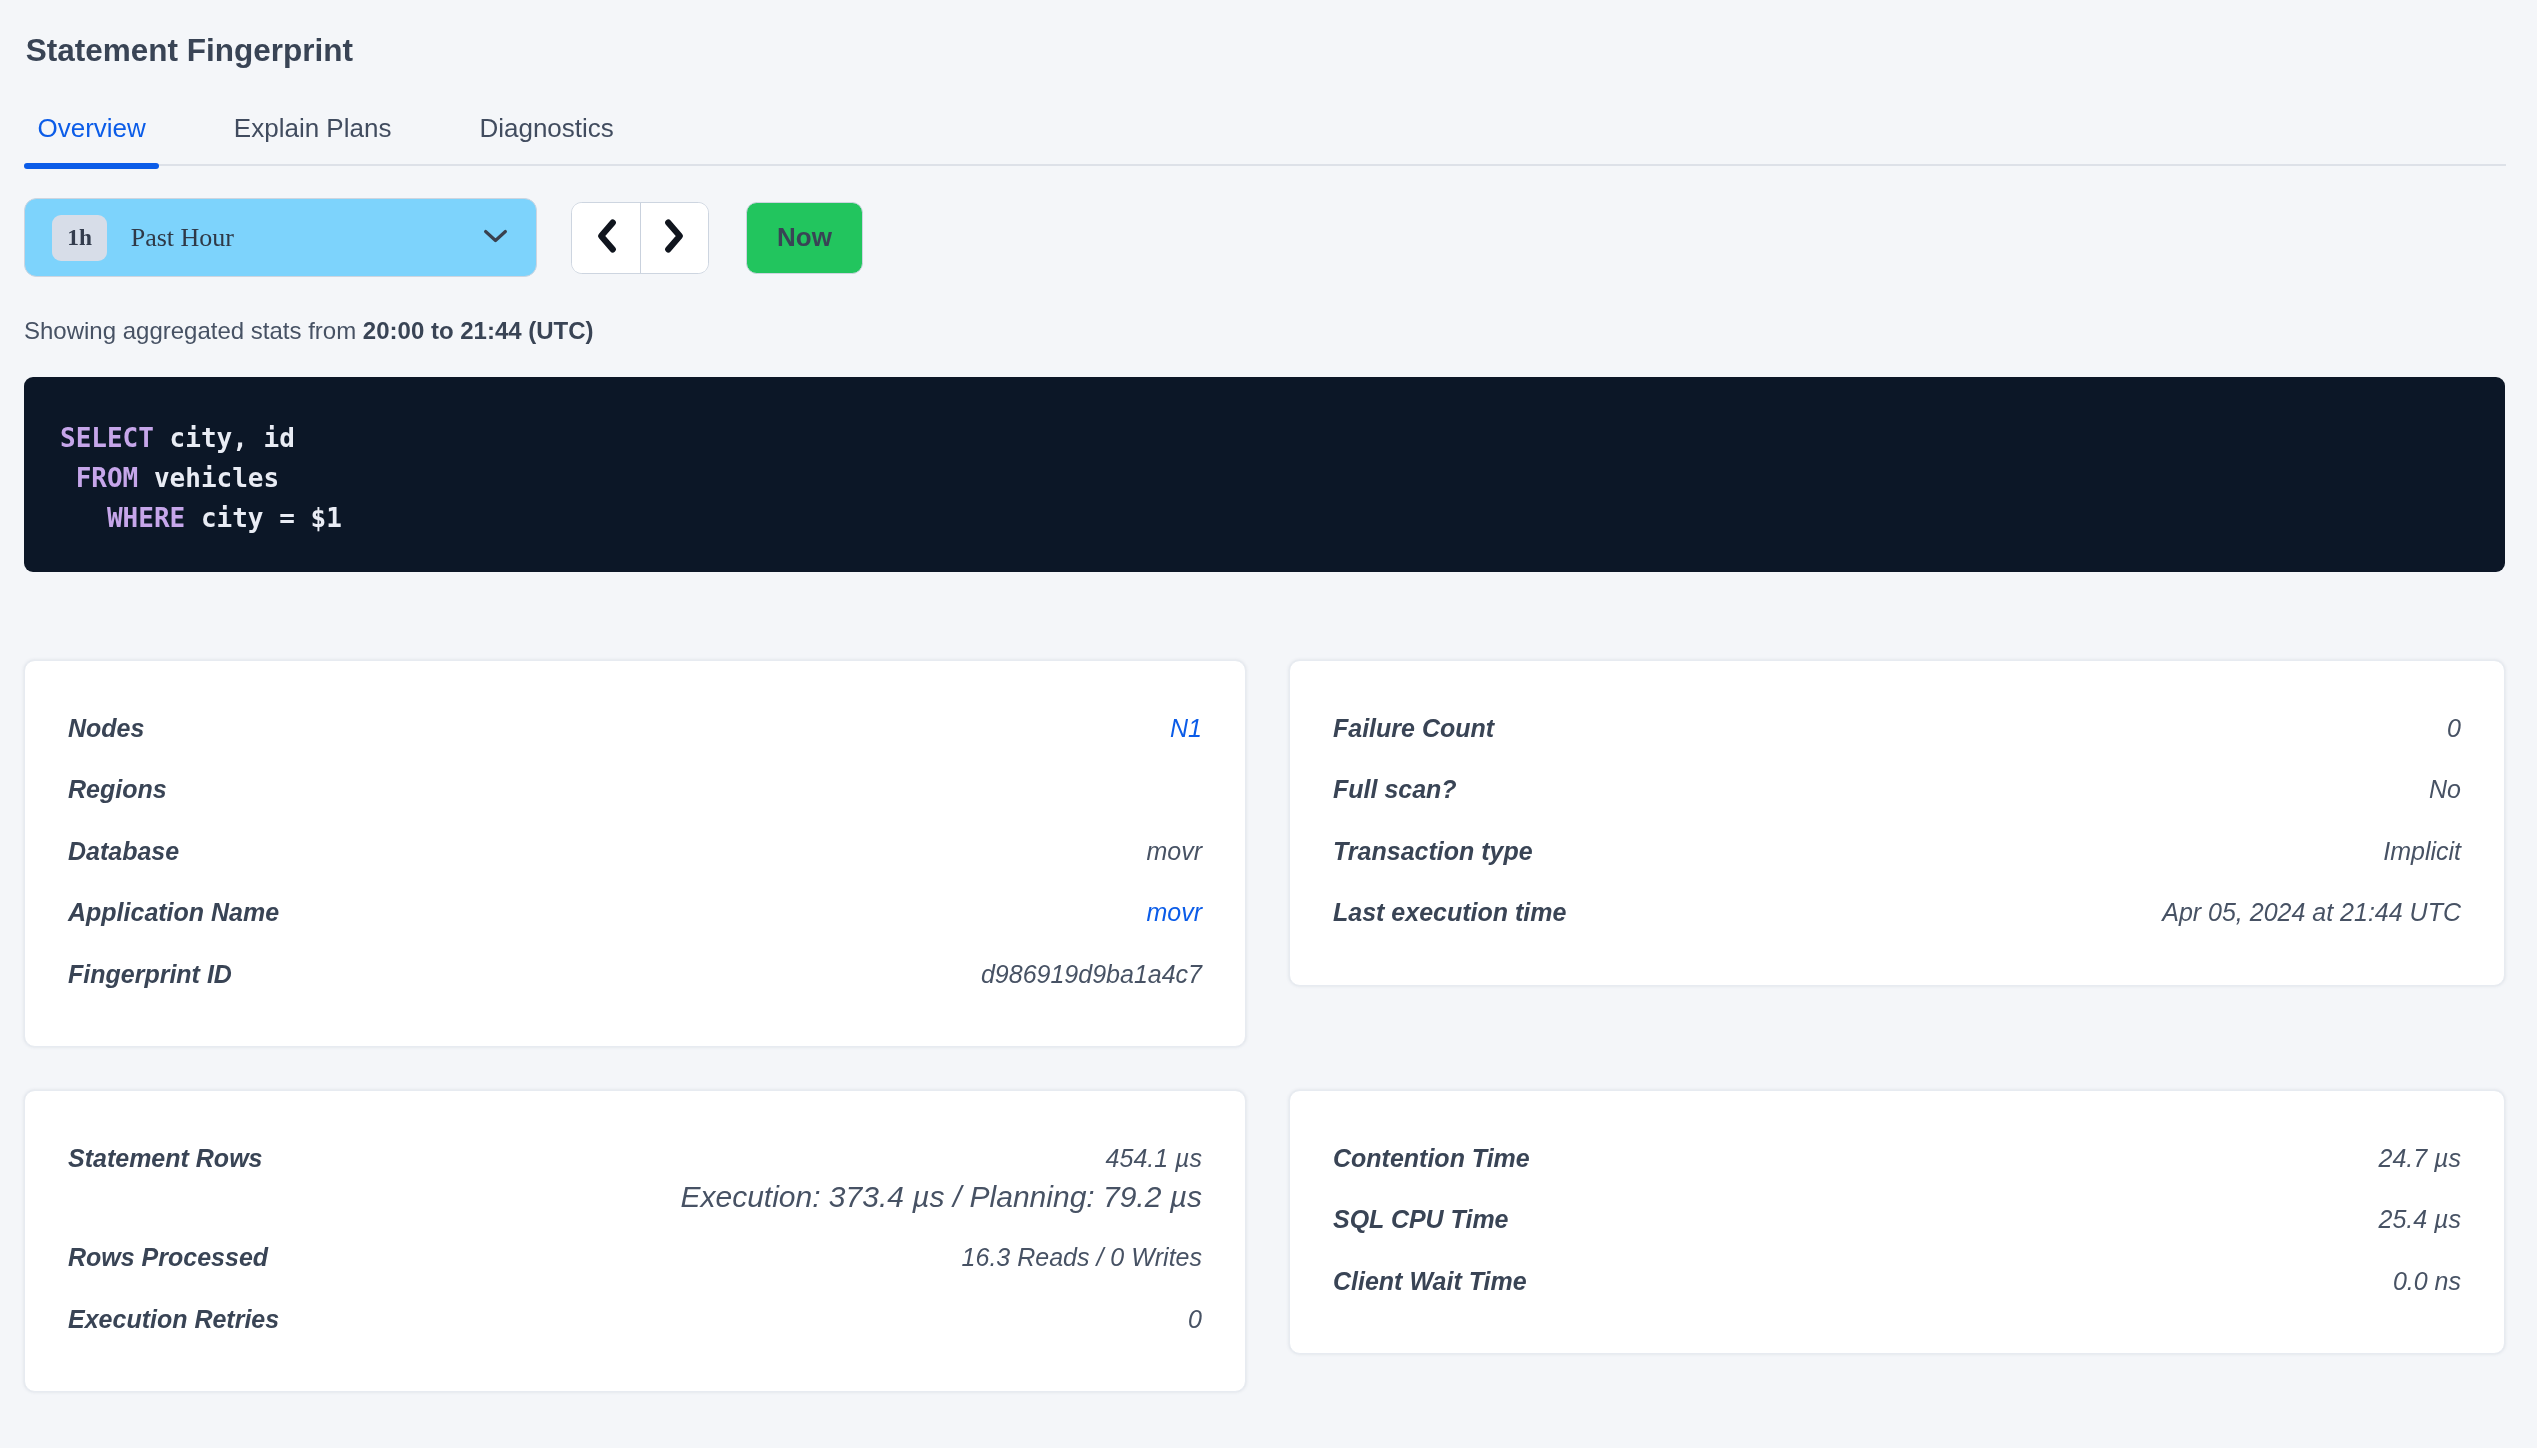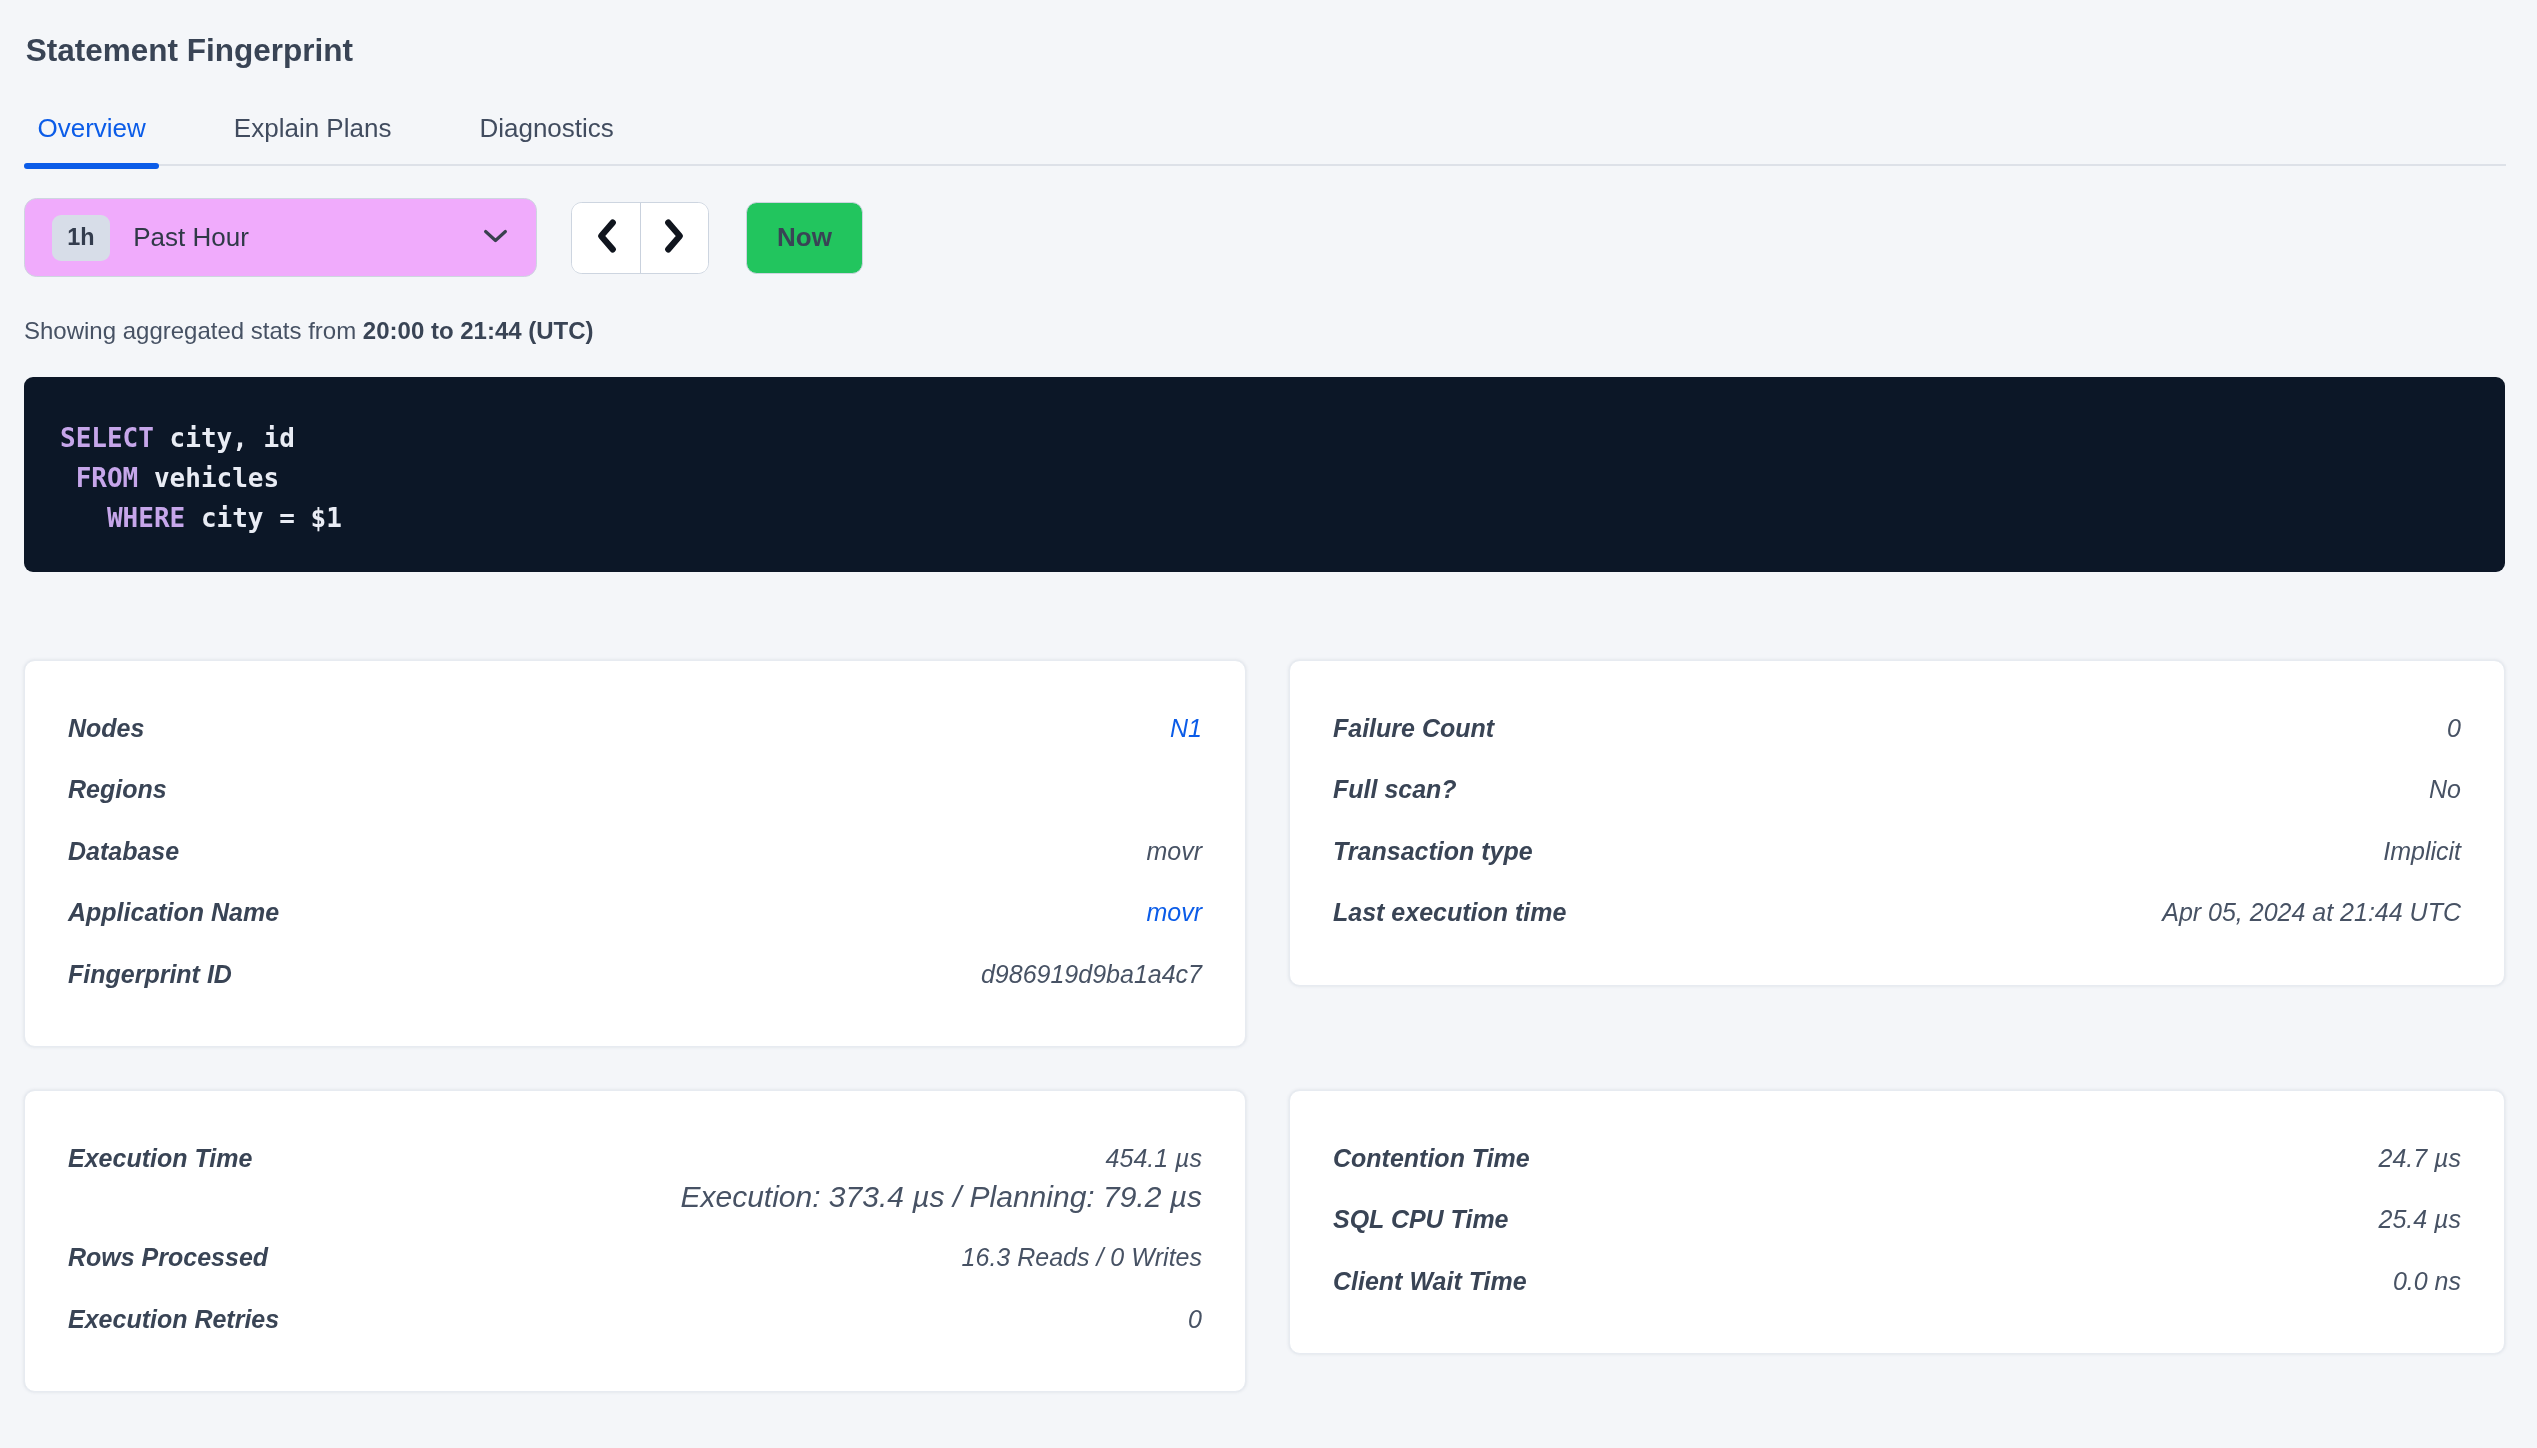--- a/index.html
+++ b/index.html
@@ -25,21 +25,21 @@
   .page-title{font-size:31.5px;font-weight:700;color:var(--text-dark);margin:5.4px 0 0 1.8px;line-height:36px;}
 
   
   .tabs{display:flex;margin-top:45px;border-bottom:2.7px solid var(--tabline);}
   .tab{position:relative;font-size:26px;color:#414c5f;padding:0 13.5px 20px 13.5px;margin-right:61px;cursor:pointer;line-height:31px;}
   .tab.active{color:var(--accent);}
   .tab.active::after{content:"";position:absolute;left:0;right:0;bottom:-4.5px;height:6.3px;background:var(--accent);border-radius:3.6px;}
 
   
   .controls{display:flex;align-items:center;margin-top:32px;}
-  .dropdown{width:513px;height:79px;background:#f0abfc;border:1.8px solid var(--control-border);border-radius:12.6px;display:flex;align-items:center;padding:0 27px 0 27px;cursor:pointer;}
+  .dropdown{width:513px;height:79px;background:#7dd3fc;border:1.8px solid var(--control-border);border-radius:12.6px;display:flex;align-items:center;padding:0 27px 0 27px;cursor:pointer;font-family:Liberation Serif, serif;}
   .badge{background:var(--badge-bg);color:#333c4d;font-weight:700;font-size:23.4px;padding:10.8px 15.3px;border-radius:9px;line-height:25px;}
   .dd-label{font-size:26px;color:#2f3947;margin-left:23.4px;}
   .dd-caret{margin-left:auto;}
   .nav-group{display:flex;height:72px;margin-left:34px;background:#fff;border:1.8px solid var(--control-border);border-radius:10.8px;overflow:hidden;}
   .nav-btn{width:68px;display:flex;align-items:center;justify-content:center;background:#fff;border:none;cursor:pointer;padding:0;}
   .nav-btn + .nav-btn{border-left:1.8px solid #c9d1dd;}
   .now-btn{height:72px;margin-left:37px;background:#22c55e;border:1.8px solid var(--control-border);border-radius:10.8px;font-family:"Liberation Sans",sans-serif;font-size:26px;font-weight:700;color:var(--text-dark);padding:0 30px;cursor:pointer;}
 
   
   .agg{margin:40px 0 16px 0;font-size:24px;color:var(--text);}
@@ -147,21 +147,21 @@
             <span class="label">Transaction type</span>
             <span class="right"><span class="value">Implicit</span></span>
           </div>
           <div class="srow">
             <span class="label">Last execution time</span>
             <span class="right"><span class="value">Apr 05, 2024 at 21:44 UTC</span></span>
           </div>
         </div>
       <div class="card">
           <div class="srow">
-            <span class="label">Execution Time</span>
+            <span class="label">Statement Rows</span>
             <span class="right"><span class="value">454.1 µs</span><div class="subvalue">Execution: 373.4 µs / Planning: 79.2 µs</div></span>
           </div>
           <div class="srow">
             <span class="label">Rows Processed</span>
             <span class="right"><span class="value">16.3 Reads / 0 Writes</span></span>
           </div>
           <div class="srow">
             <span class="label">Execution Retries</span>
             <span class="right"><span class="value">0</span></span>
           </div>

